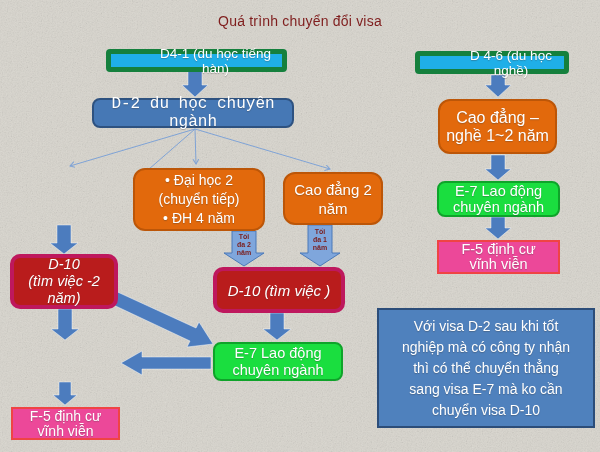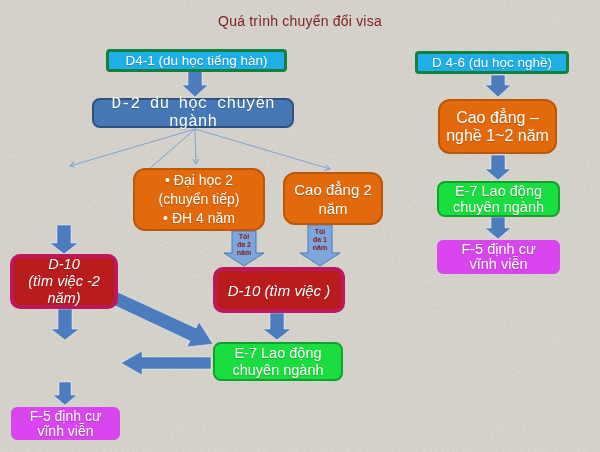--- a/index.html
+++ b/index.html
@@ -5,27 +5,27 @@
   html,body{margin:0;padding:0;background:#d8d5cd;}
   #canvas{position:relative;width:600px;height:452px;overflow:hidden;
           font-family:"Liberation Sans",sans-serif;background:#d8d5cd;}
   #bg-texture{position:absolute;left:0;top:0;z-index:0;}
   #arrow-layer{position:absolute;left:0;top:0;z-index:1;}
   .title{position:absolute;top:13px;left:0;width:600px;text-align:center;
          font-size:14px;color:#7f1d1d;z-index:2;letter-spacing:.2px;}
   .node{position:absolute;z-index:2;display:flex;align-items:center;justify-content:center;
         text-align:center;color:#ffffff;white-space:pre-line;box-sizing:border-box;
         text-shadow:0 1px 1px rgba(60,60,60,.35);}
-  .cyan  {background:#1fafe8;border-radius:4px;border:3px solid #15803d;}
+  .cyan  {background:#1fafe8;border-radius:4px;border:5px solid #15803d;padding-left:38px;}
   .blue  {background:#4678b5;border:2px solid #2e5280;border-radius:8px;}
   .orange{background:#e2690c;border:2px solid #bc5608;border-radius:12px;}
   .gray  {background:#b91c1c;border:4px solid #be185d;border-radius:10px;font-style:italic;}
   .green {background:#1ade3f;border:2px solid #0fa32a;border-radius:8px;}
   .purple{background:#5e4a7b;border:2px solid #48365f;border-radius:8px;}
-  .red   {background:#d946ef;border:2px solid #d946ef;border-radius:6px;}
+  .red   {background:#ec4899;border:2px solid #ef4444;border-radius:0;}
   .note  {background:#4f81bd;border:2px solid #2c4d79;}
 
   .n-d41     {left:106px;top:49px;width:181px;height:23px;font-size:13.5px;}
   .n-d46     {left:415px;top:51px;width:154px;height:23px;font-size:13.5px;}
   .n-d2      {left:92px;top:98px;width:202px;height:30px;font-size:16px;font-family:Liberation Mono, monospace;}
   .n-caohoc  {left:10px;top:172px;width:110px;height:53px;font-size:15px;}
   .n-daihoc  {left:133px;top:168px;width:132px;height:63px;font-size:14px;line-height:19px;}
   .n-caodang2{left:283px;top:172px;width:100px;height:53px;font-size:15px;line-height:19px;}
   .n-d10long {left:10px;top:254px;width:108px;height:55px;font-size:14.5px;line-height:17px;}
   .n-d10short{left:213px;top:267px;width:132px;height:46px;font-size:15px;}
@@ -103,20 +103,25 @@
   <div class="node green n-e7l">E-7 Lao động
 chuyên ngành</div>
   <div class="node red n-f5l">F-5 định cư
 vĩnh viễn</div>
   <div class="node orange n-cdn">Cao đẳng –
 nghề 1~2 năm</div>
   <div class="node green n-e7r">E-7 Lao động
 chuyên ngành</div>
   <div class="node red n-f5r">F-5 định cư
 vĩnh viễn</div>
+  <div class="node note n-note">Với visa D-2 sau khi tốt
+nghiệp mà có công ty nhận
+thì có thể chuyển thẳng
+sang visa E-7 mà ko cần
+chuyển visa D-10</div>
 
   <div class="arrow-label lbl-a">Tối
 đa 2
 năm</div>
   <div class="arrow-label lbl-b">Tối
 đa 1
 năm</div>
 
 </div>
 

